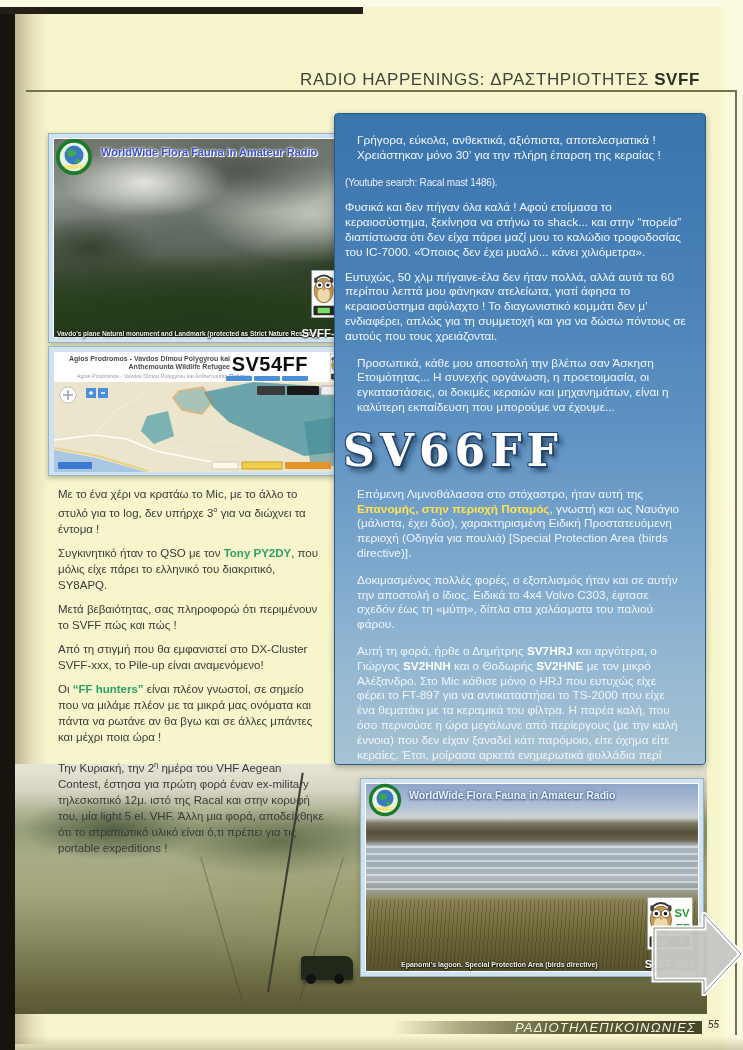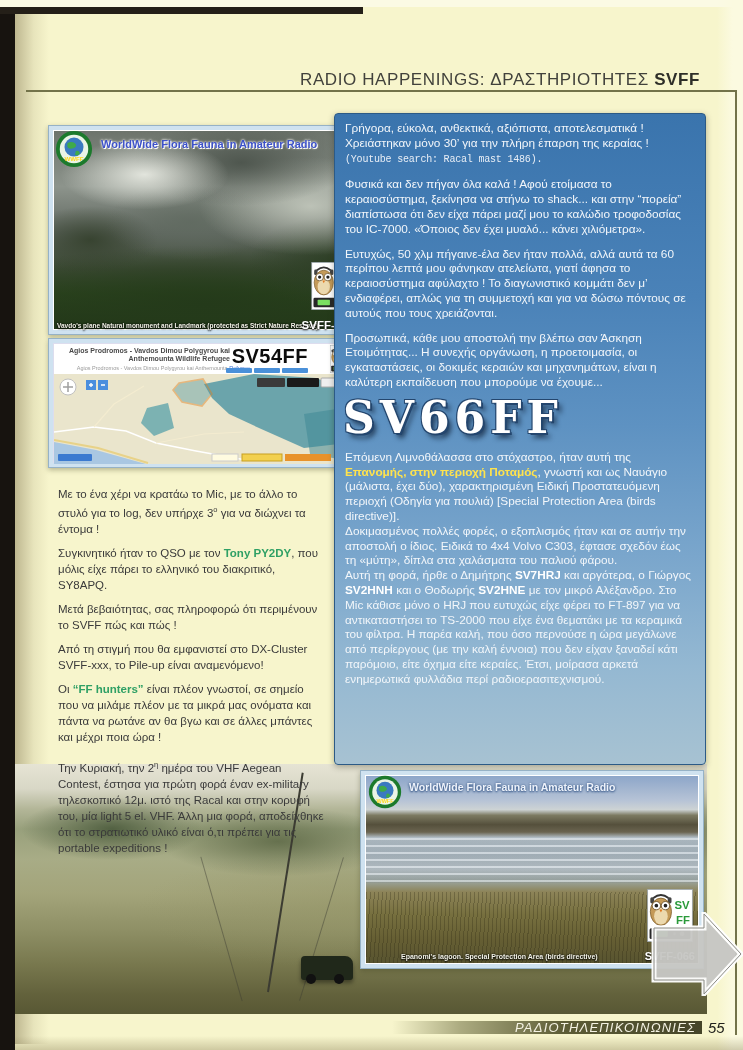--- a/index.html
+++ b/index.html
@@ -27,21 +27,21 @@
       radial-gradient(220px 60px at 88% 30%,rgba(110,116,84,.6),rgba(110,116,84,0) 70%),
       radial-gradient(300px 80px at 50% 58%,rgba(150,150,104,.5),rgba(150,150,104,0) 75%),
       linear-gradient(180deg,#e6e4d4 0%,#d8d7c6 10%,#b3b698 18%,#98a07c 26%,#a8ac86 38%,#a3a47a 52%,#8f9066 66%,#78784e 80%,#63623c 92%,#585834 100%);}
   .photo-bg .mast{position:absolute;left:252px;top:6px;width:2px;height:222px;background:#3c3c32;transform:rotate(9deg);transform-origin:bottom center;}
   .photo-bg .guy1,.photo-bg .guy2{position:absolute;top:90px;width:1px;height:150px;background:rgba(60,60,50,.45);}
   .photo-bg .guy1{left:206px;transform:rotate(-16deg);}
   .photo-bg .guy2{left:306px;transform:rotate(17deg);}
   .photo-bg .vehicle{position:absolute;left:286px;top:192px;width:52px;height:24px;background:#20281a;border-radius:4px 8px 3px 3px;box-shadow:0 3px 4px rgba(0,0,0,.4);}
   .photo-bg .vehicle:after{content:"";position:absolute;left:5px;bottom:-4px;width:10px;height:10px;background:#111;border-radius:50%;box-shadow:28px 0 0 #111;}
   
-  .card{position:absolute;background:#fff;border:1px solid #96b2c6;box-shadow:0 2px 5px rgba(60,60,30,.35);}
+  .card{position:absolute;background:#fff;border:1px solid #96b2c6;box-shadow:0 2px 5px rgba(60,60,30,.35);margin-top:8px;}
   
   #card1{left:48px;top:125px;width:312px;height:208px;background:#cfe2f0;}
   #card1 .photo{position:absolute;inset:4px;border:1px solid #fff;
     background:
       radial-gradient(120px 50px at 30% 22%,rgba(236,238,230,.9),rgba(236,238,230,0) 70%),
       radial-gradient(150px 60px at 62% 16%,rgba(70,78,70,.85),rgba(70,78,70,0) 72%),
       radial-gradient(160px 70px at 85% 38%,rgba(205,210,198,.8),rgba(205,210,198,0) 70%),
       radial-gradient(120px 55px at 45% 46%,rgba(96,106,96,.85),rgba(96,106,96,0) 70%),
       radial-gradient(90px 45px at 12% 55%,rgba(52,64,44,.9),rgba(52,64,44,0) 75%),
       radial-gradient(110px 60px at 92% 66%,rgba(44,62,36,.95),rgba(44,62,36,0) 75%),
@@ -69,22 +69,22 @@
   
   .banner{font-family:"DejaVu Serif",serif;font-weight:bold;font-size:44px;letter-spacing:5px;color:#fff;
     text-shadow:-1px -1px 0 #24466e,1px -1px 0 #24466e,-1px 1px 0 #24466e,2px 2px 0 #24466e,4px 5px 5px rgba(10,25,45,.65);
     margin:4px 0 8px -2px;line-height:48px;}
   
   #bluebox{position:absolute;left:334px;top:113px;width:370px;height:650px;border-radius:4px;
     background:linear-gradient(180deg,#3a74ad 0%,#4a82b8 28%,#5e92c2 48%,#7aa6cc 68%,#94b8d2 85%,#a7c2d2 100%);
     border:1px solid #2c5a86;box-shadow:0 2px 6px rgba(40,40,20,.35);overflow:hidden;}
   #bluebox .txt{position:absolute;left:10px;top:7px;width:348px;color:#f2f6fa;font-size:11.8px;line-height:14.8px;}
   .tb{margin:0 0 10px 0;}
-  .tb.tight{margin:0;}
-  .tb .yt{font-size:10px;font-family:Liberation Mono, monospace;letter-spacing:-.2px;color:#e8eef6;}
+  .tb.tight{margin:12px;}
+  .tb .yt{font-size:10px;font-family:Liberation Sans, sans-serif;letter-spacing:-.2px;color:#e8eef6;}
   .tb .b{font-weight:bold;color:#fff;}
   .tb .hl-yellow{font-weight:bold;color:#ffe34d;}
   
   #lefttext{position:absolute;left:50px;top:478px;width:285px;color:#3a3a3a;font-size:11.5px;line-height:16px;}
   #lefttext .blk{margin:8px;}
   #lefttext .gap{margin-top:12px;}
   .hl-green{font-weight:bold;color:#2fa065;}
   .sup{font-size:7.5px;vertical-align:super;}
   
   #card3{left:360px;top:770px;width:342px;height:197px;background:#cfe2f0;}
@@ -101,21 +101,21 @@
   #card3 .owl{position:absolute;right:10px;bottom:26px;}
   #card3 .photo-caption{left:40px;bottom:8px;font-size:7px;}
   #card3 .ref-label{right:8px;bottom:6px;font-size:11px;}
   
   #arrow{position:absolute;left:650px;top:912px;width:93px;height:84px;}
   
   .footer-bar{position:absolute;left:392px;top:1021px;width:310px;height:13px;
     background:linear-gradient(90deg,rgba(110,110,66,0) 0%,rgba(110,110,66,.55) 22%,#5d5d36 55%,#454528 100%);
     display:flex;align-items:center;justify-content:flex-end;}
   .footer-mag{font-size:13px;font-style:italic;letter-spacing:1.2px;color:#f4f2e2;padding-right:6px;}
-  .footer-num{position:absolute;left:708px;top:1019px;font-size:15px;font-style:italic;color:#21211c;}
+  .footer-num{position:absolute;left:708px;top:1019px;font-size:10px;font-style:italic;color:#21211c;}
   svg text{font-family:"Liberation Sans",sans-serif;}
 </style>
 </head>
 <body>
 
 <div id="page">
 
   <svg width="0" height="0" style="position:absolute">
     <defs>
       <g id="wwff-def">

